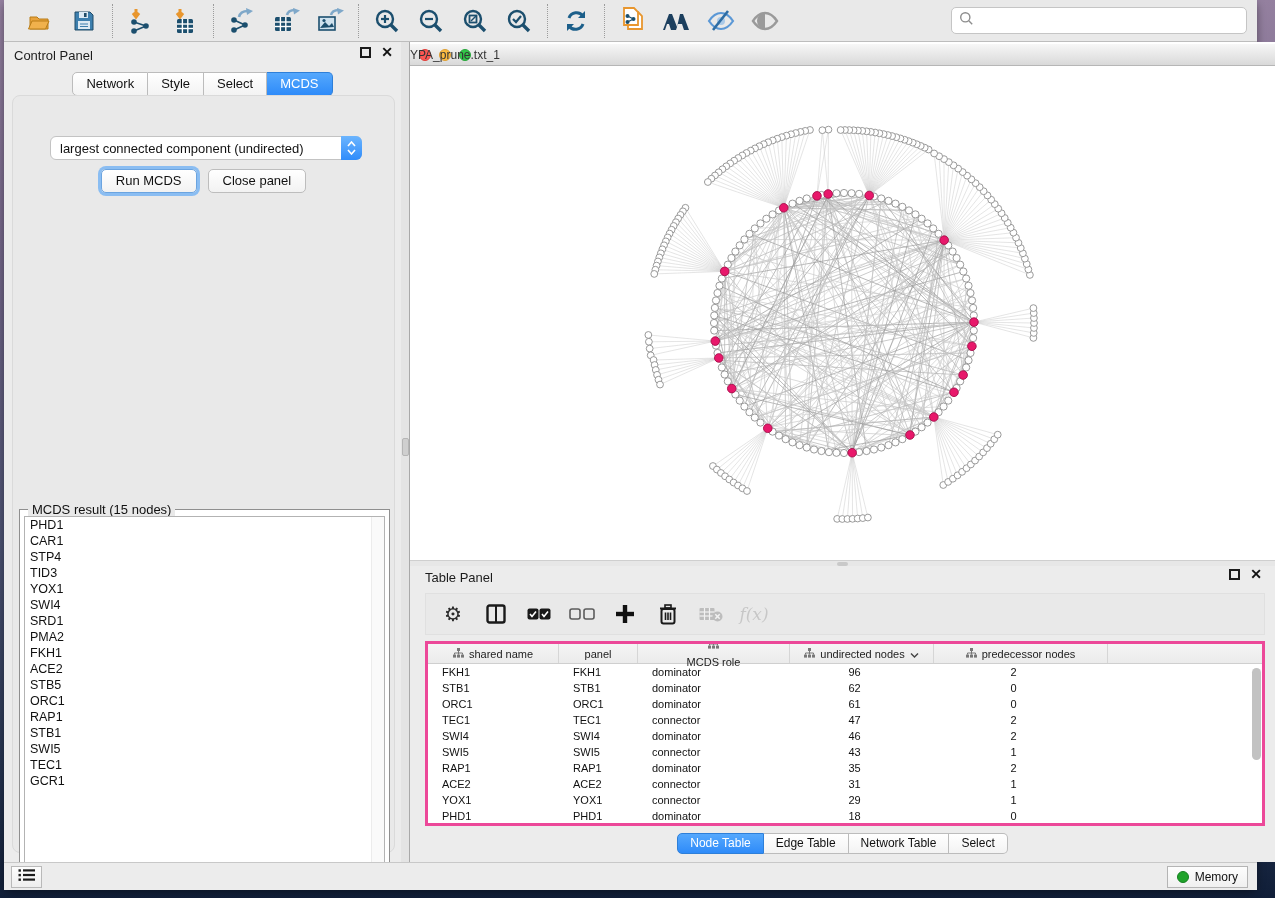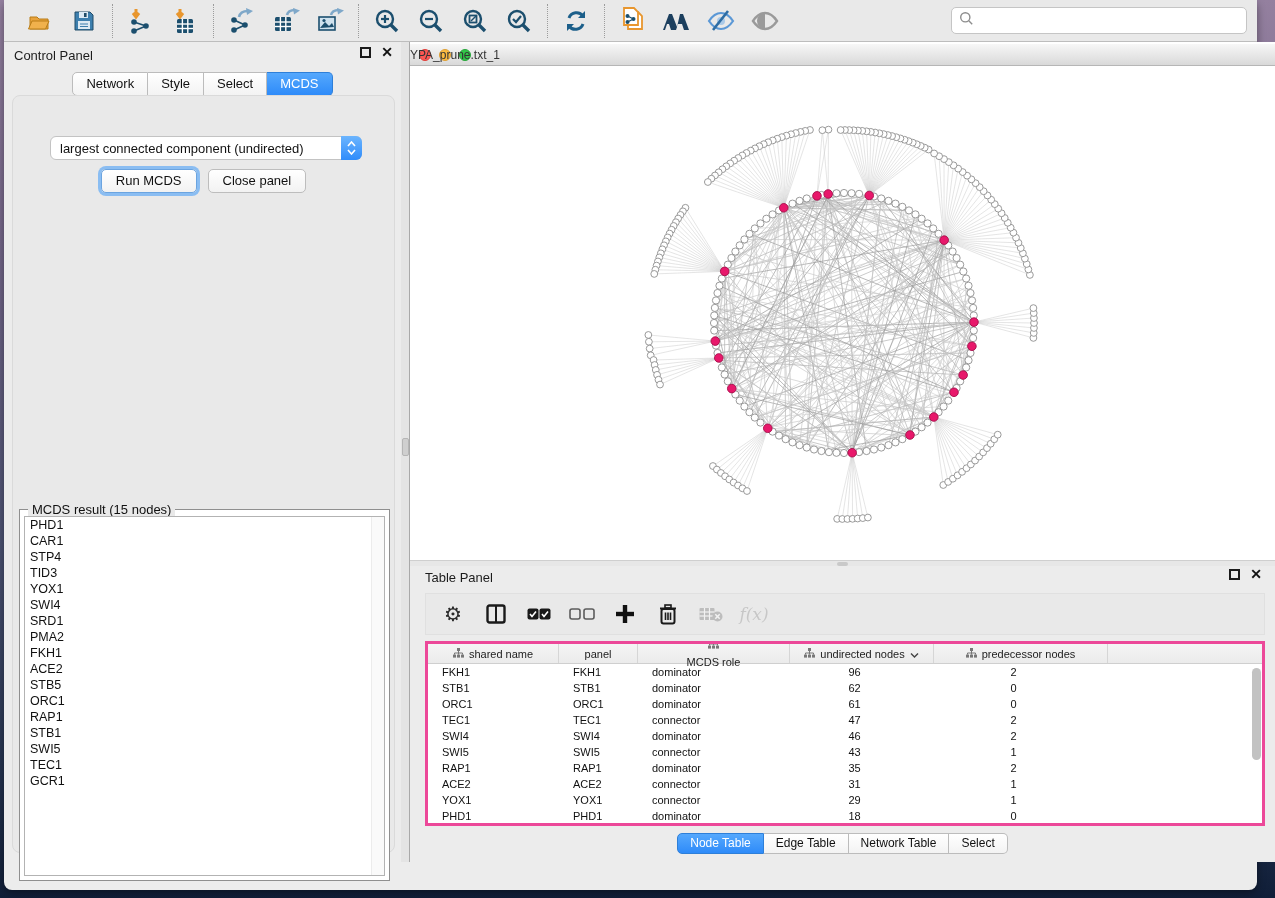--- a/index.html
+++ b/index.html
@@ -1291,15 +1291,37 @@
         </div>
         <div class="tp-tabs seg" id="tp-tabs">
             <button class="seg-btn active">Node Table</button>
             <button class="seg-btn">Edge Table</button>
             <button class="seg-btn">Network Table</button>
             <button class="seg-btn">Select</button>
           </div>
       </div>
     </div>
 
+    <div class="status-bar">
+      <div class="list-btn">
+        <span>
+          <svg width="18" height="14" viewBox="0 0 18 14">
+            <g stroke="#1c1c1c" stroke-width="2.2">
+                <line x1="5" y1="2.4" x2="17" y2="2.4"></line>
+                <line x1="5" y1="7" x2="17" y2="7"></line>
+                <line x1="5" y1="11.6" x2="17" y2="11.6"></line>
+              </g>
+            <g fill="#1c1c1c">
+                <rect x="0.5" y="1.3" width="2.4" height="2.4"></rect>
+                <rect x="0.5" y="5.9" width="2.4" height="2.4"></rect>
+                <rect x="0.5" y="10.5" width="2.4" height="2.4"></rect>
+              </g>
+          </svg>
+        </span>
+      </div>
+      <div class="memory-btn">
+        <span class="memory-dot"></span>
+        <span class="lbl">Memory</span>
+      </div>
+    </div>
 
   </div>
 </div>
 
 </body></html>

